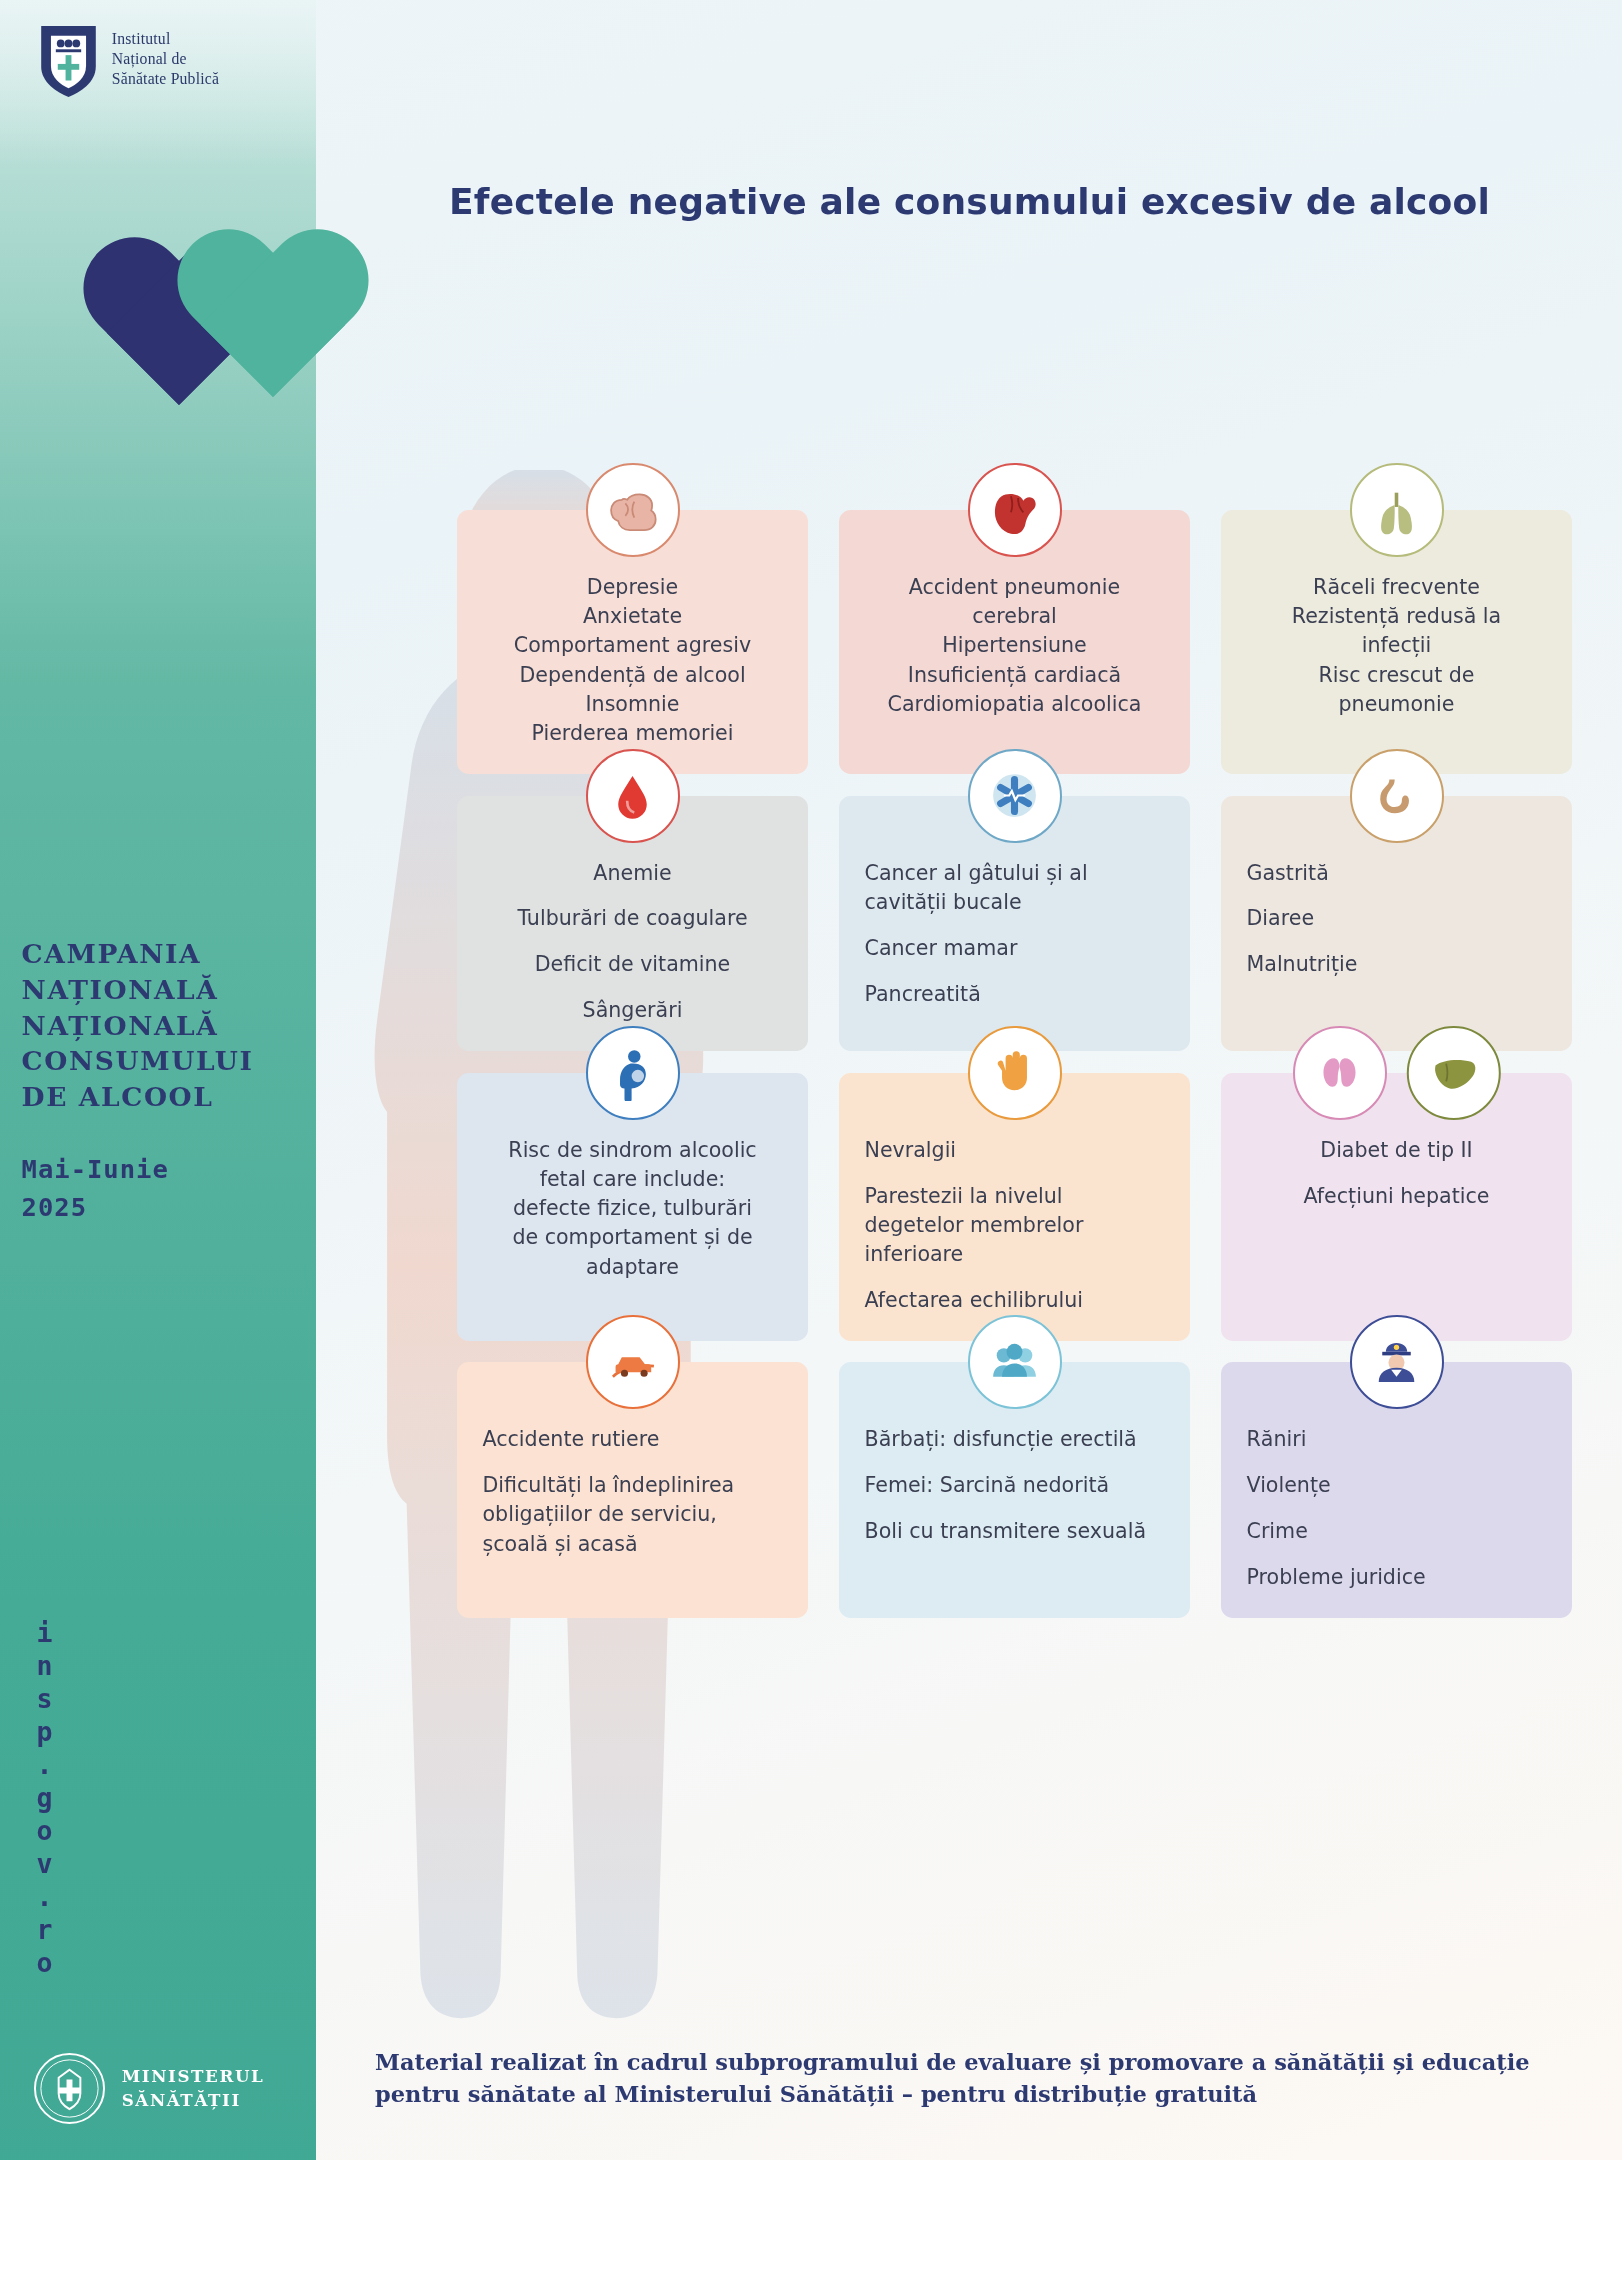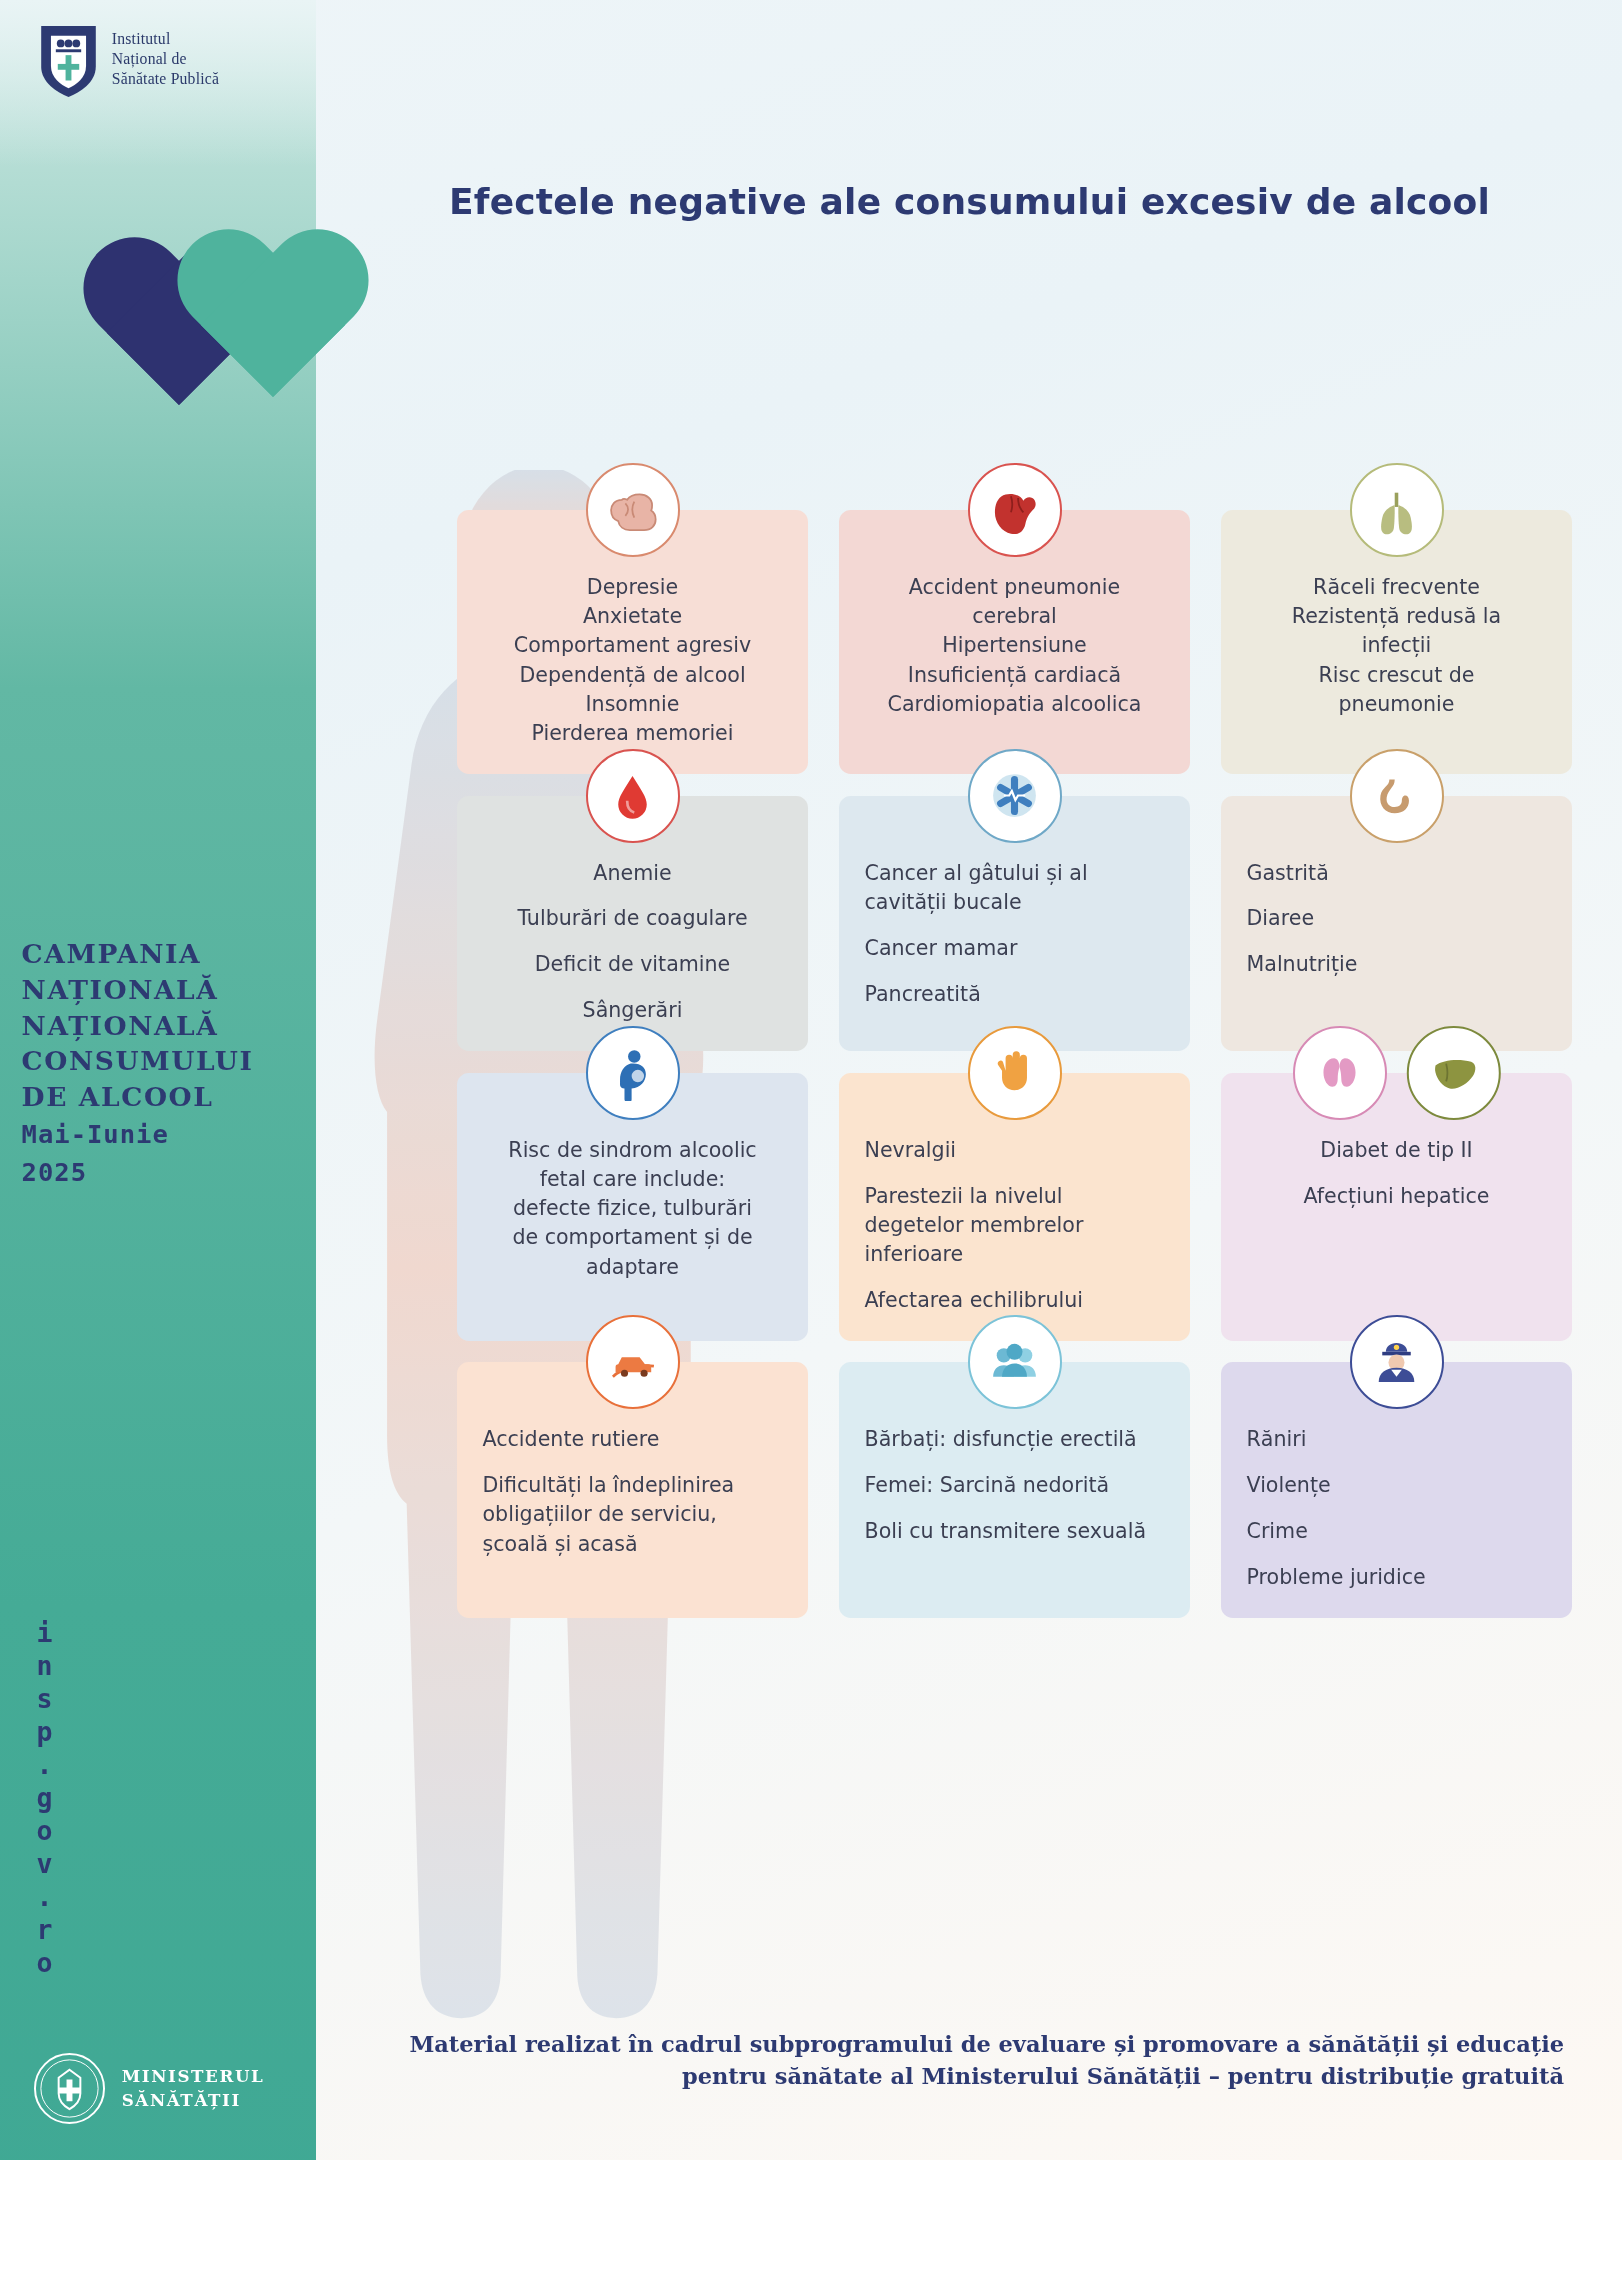--- a/index.html
+++ b/index.html
@@ -85,20 +85,21 @@
     left: 21.6px; top: 936px;
     width: 284px;
     font-family: "DejaVu Serif", serif;
     font-weight: bold;
     font-size: 26.5px;
     line-height: 1.35;
     letter-spacing: 1.6px;
     color: #2d3a72;
   }
   .campaign .dates {
+    margin-top: 35px;
     font-family: "DejaVu Sans Mono", monospace;
     font-size: 25.5px;
     letter-spacing: 1px;
     line-height: 1.5;
     font-weight: bold;
   }
   .site {
     position: absolute;
     left: 29px; top: 1617px;
     font-family: "DejaVu Sans Mono", monospace;
@@ -177,23 +178,23 @@
 
   
   .h1 { min-height: 227px; }
   .h2 { min-height: 227px; }
   .h3 { min-height: 241px; }
   .h4 { min-height: 241px; }
 
   
   .footer {
     position: absolute;
-    left: 316px; bottom: 67px;
+    left: 316px; bottom: 49px;
     width: 1307px;
-    text-align: right;
+    text-align: left;
     font-family: "DejaVu Serif", serif;
     font-weight: bold;
     font-size: 22.5px;
     line-height: 1.45;
     color: #2d3a72;
     padding: 0 59px;
   }
 </style>
 </head>
 <body>

